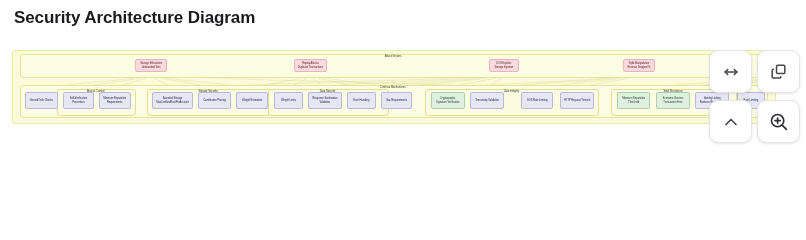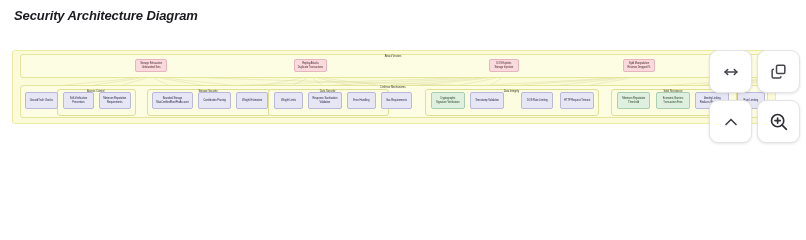--- a/index.html
+++ b/index.html
@@ -9,26 +9,25 @@
     width: 806px;
     height: 127px;
     overflow: hidden;
     font-family: "Liberation Sans", sans-serif;
   }
 
   #page-title {
     position: absolute;
     left: 14px;
     top: 8px;
-    font-size: 13px;
+    font-size: 17px;
     font-weight: 700;
     color: #1b1b1f;
     letter-spacing: -0.1px;
     white-space: nowrap;
-    font-style: italic;
   }
 
   
   #diagram-viewport {
     position: absolute;
     left: 12px;
     top: 48px;
     width: 782px;
     height: 79px;
     overflow: hidden;

